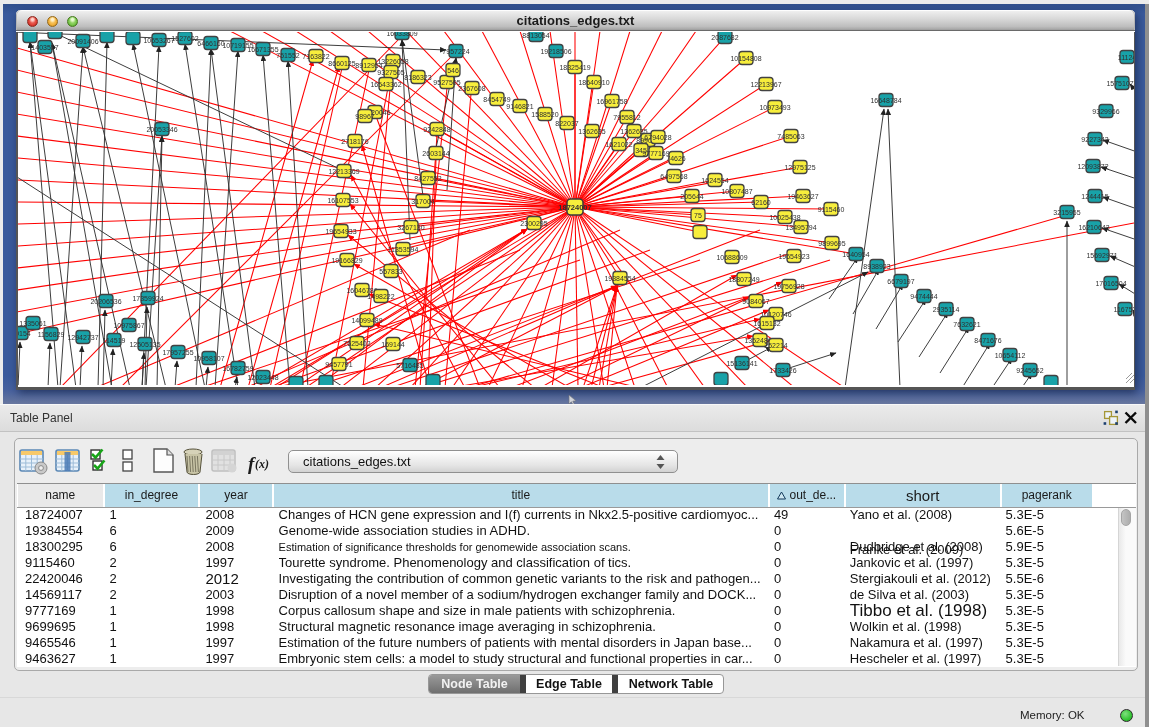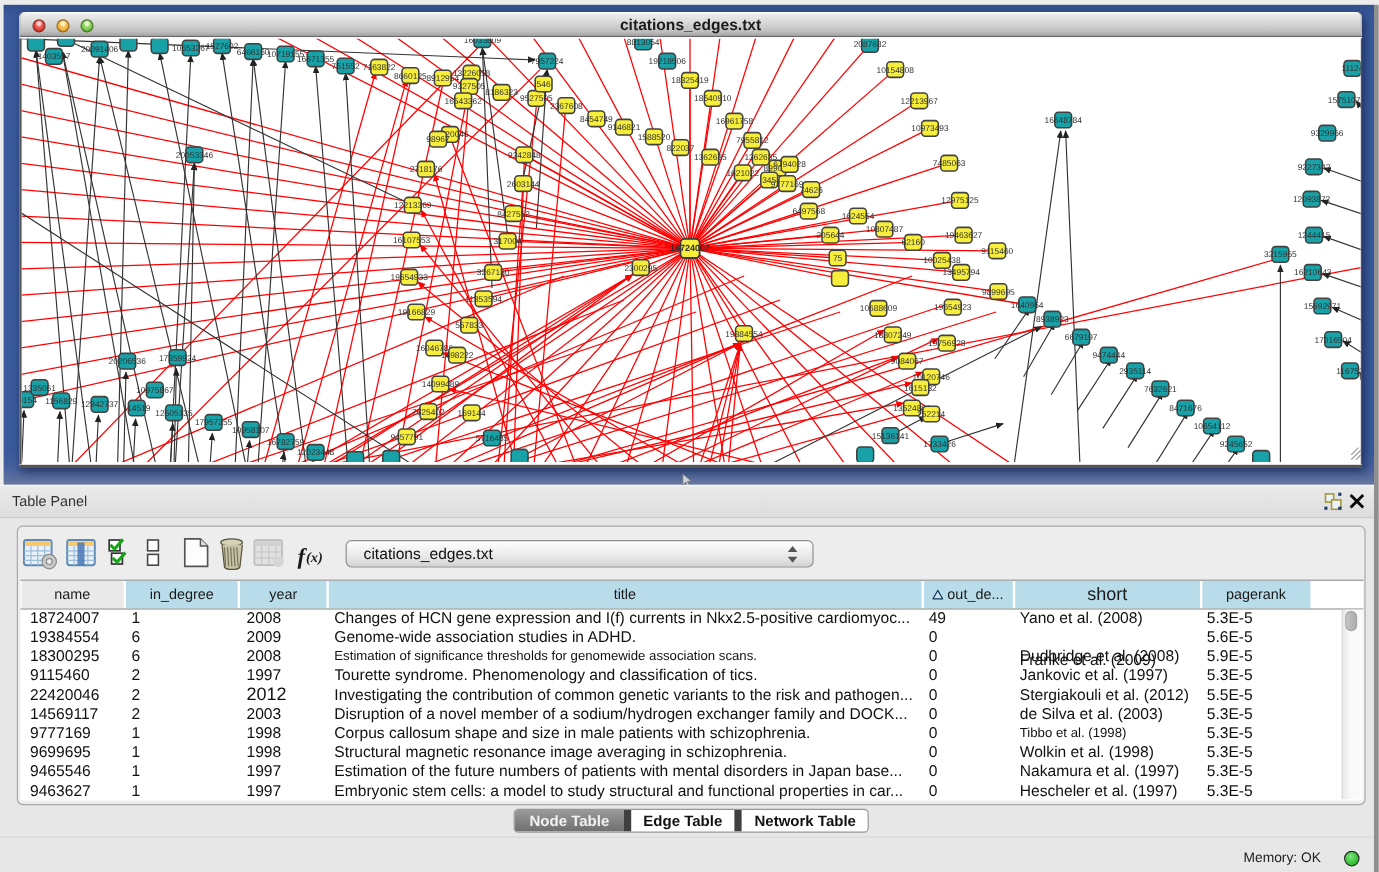--- a/index.html
+++ b/index.html
@@ -623,34 +623,34 @@
 <div style="position:absolute;left:278.6px;top:555px;width:489px;height:16px;font-size:13px;line-height:16px;color:#111;white-space:nowrap;overflow:hidden">Tourette syndrome. Phenomenology and classification of tics.</div>
 <div style="position:absolute;left:773.9px;top:555px;width:70px;height:16px;font-size:13px;line-height:16px;color:#111;white-space:nowrap;overflow:hidden">0</div>
 <div style="position:absolute;left:849.8px;top:555px;width:150px;height:16px;font-size:13px;line-height:16px;color:#111;white-space:nowrap;overflow:hidden">Jankovic et al. (1997)</div>
 <div style="position:absolute;left:1005.6px;top:555px;width:86px;height:16px;font-size:13px;line-height:16px;color:#111;white-space:nowrap;overflow:hidden">5.3E-5</div>
 <div style="position:absolute;left:25px;top:571px;width:78px;height:16px;font-size:13px;line-height:16px;color:#111;white-space:nowrap;overflow:hidden">22420046</div>
 <div style="position:absolute;left:109.5px;top:571px;width:89px;height:16px;font-size:13px;line-height:16px;color:#111;white-space:nowrap;overflow:hidden">2</div>
 <div style="position:absolute;left:205.4px;top:571px;width:66px;height:16px;font-size:15px;line-height:16px;color:#111;white-space:nowrap;overflow:hidden">2012</div>
 <div style="position:absolute;left:278.6px;top:571px;width:489px;height:16px;font-size:13px;line-height:16px;color:#111;white-space:nowrap;overflow:hidden">Investigating the contribution of common genetic variants to the risk and pathogen...</div>
 <div style="position:absolute;left:773.9px;top:571px;width:70px;height:16px;font-size:13px;line-height:16px;color:#111;white-space:nowrap;overflow:hidden">0</div>
 <div style="position:absolute;left:849.8px;top:571px;width:150px;height:16px;font-size:13px;line-height:16px;color:#111;white-space:nowrap;overflow:hidden">Stergiakouli et al. (2012)</div>
-<div style="position:absolute;left:1005.6px;top:571px;width:86px;height:16px;font-size:13px;line-height:16px;color:#111;white-space:nowrap;overflow:hidden">5.5E-5</div>
+<div style="position:absolute;left:1005.6px;top:571px;width:86px;height:16px;font-size:13px;line-height:16px;color:#111;white-space:nowrap;overflow:hidden">5.5E-6</div>
 <div style="position:absolute;left:25px;top:587px;width:78px;height:16px;font-size:13px;line-height:16px;color:#111;white-space:nowrap;overflow:hidden">14569117</div>
 <div style="position:absolute;left:109.5px;top:587px;width:89px;height:16px;font-size:13px;line-height:16px;color:#111;white-space:nowrap;overflow:hidden">2</div>
 <div style="position:absolute;left:205.4px;top:587px;width:66px;height:16px;font-size:13px;line-height:16px;color:#111;white-space:nowrap;overflow:hidden">2003</div>
 <div style="position:absolute;left:278.6px;top:587px;width:489px;height:16px;font-size:13px;line-height:16px;color:#111;white-space:nowrap;overflow:hidden">Disruption of a novel member of a sodium/hydrogen exchanger family and DOCK...</div>
 <div style="position:absolute;left:773.9px;top:587px;width:70px;height:16px;font-size:13px;line-height:16px;color:#111;white-space:nowrap;overflow:hidden">0</div>
 <div style="position:absolute;left:849.8px;top:587px;width:150px;height:16px;font-size:13px;line-height:16px;color:#111;white-space:nowrap;overflow:hidden">de Silva et al. (2003)</div>
 <div style="position:absolute;left:1005.6px;top:587px;width:86px;height:16px;font-size:13px;line-height:16px;color:#111;white-space:nowrap;overflow:hidden">5.3E-5</div>
 <div style="position:absolute;left:25px;top:603px;width:78px;height:16px;font-size:13px;line-height:16px;color:#111;white-space:nowrap;overflow:hidden">9777169</div>
 <div style="position:absolute;left:109.5px;top:603px;width:89px;height:16px;font-size:13px;line-height:16px;color:#111;white-space:nowrap;overflow:hidden">1</div>
 <div style="position:absolute;left:205.4px;top:603px;width:66px;height:16px;font-size:13px;line-height:16px;color:#111;white-space:nowrap;overflow:hidden">1998</div>
 <div style="position:absolute;left:278.6px;top:603px;width:489px;height:16px;font-size:13px;line-height:16px;color:#111;white-space:nowrap;overflow:hidden">Corpus callosum shape and size in male patients with schizophrenia.</div>
 <div style="position:absolute;left:773.9px;top:603px;width:70px;height:16px;font-size:13px;line-height:16px;color:#111;white-space:nowrap;overflow:hidden">0</div>
-<div style="position:absolute;left:849.8px;top:603px;width:150px;height:16px;font-size:11px;line-height:16px;color:#111;white-space:nowrap;overflow:hidden">Tibbo et al. (1998)</div>
+<div style="position:absolute;left:849.8px;top:603px;width:150px;height:16px;font-size:17px;line-height:16px;color:#111;white-space:nowrap;overflow:hidden">Tibbo et al. (1998)</div>
 <div style="position:absolute;left:1005.6px;top:603px;width:86px;height:16px;font-size:13px;line-height:16px;color:#111;white-space:nowrap;overflow:hidden">5.3E-5</div>
 <div style="position:absolute;left:25px;top:619px;width:78px;height:16px;font-size:13px;line-height:16px;color:#111;white-space:nowrap;overflow:hidden">9699695</div>
 <div style="position:absolute;left:109.5px;top:619px;width:89px;height:16px;font-size:13px;line-height:16px;color:#111;white-space:nowrap;overflow:hidden">1</div>
 <div style="position:absolute;left:205.4px;top:619px;width:66px;height:16px;font-size:13px;line-height:16px;color:#111;white-space:nowrap;overflow:hidden">1998</div>
 <div style="position:absolute;left:278.6px;top:619px;width:489px;height:16px;font-size:13px;line-height:16px;color:#111;white-space:nowrap;overflow:hidden">Structural magnetic resonance image averaging in schizophrenia.</div>
 <div style="position:absolute;left:773.9px;top:619px;width:70px;height:16px;font-size:13px;line-height:16px;color:#111;white-space:nowrap;overflow:hidden">0</div>
 <div style="position:absolute;left:849.8px;top:619px;width:150px;height:16px;font-size:13px;line-height:16px;color:#111;white-space:nowrap;overflow:hidden">Wolkin et al. (1998)</div>
 <div style="position:absolute;left:1005.6px;top:619px;width:86px;height:16px;font-size:13px;line-height:16px;color:#111;white-space:nowrap;overflow:hidden">5.3E-5</div>
 <div style="position:absolute;left:25px;top:635px;width:78px;height:16px;font-size:13px;line-height:16px;color:#111;white-space:nowrap;overflow:hidden">9465546</div>
 <div style="position:absolute;left:109.5px;top:635px;width:89px;height:16px;font-size:13px;line-height:16px;color:#111;white-space:nowrap;overflow:hidden">1</div>
@@ -668,14 +668,14 @@
 <div style="position:absolute;left:1005.6px;top:651px;width:86px;height:16px;font-size:13px;line-height:16px;color:#111;white-space:nowrap;overflow:hidden">5.3E-5</div>
 <div id="hdrline"></div>
 <div style="position:absolute;left:1118px;top:508px;width:18px;height:158px;background:linear-gradient(to right,#e9e9e9,#fafafa 40%,#fafafa);border-left:1px solid #d5d5d5"></div>
 <div style="position:absolute;left:1121px;top:509px;width:10px;height:17px;border-radius:5px;background:linear-gradient(to right,#c4c4c4,#adadad);border:1px solid #a5a5a5"></div>
 <div id="tabs">
   <div class="seg" style="left:0;width:91px;background:linear-gradient(#9a9a9a,#6f6f6f);color:#f2f2f2">Node Table</div>
   <div class="seg" style="left:91px;width:92px;color:#111;border-left:6px solid #404040">Edge Table</div>
   <div class="seg" style="left:183px;width:112px;color:#111;border-left:6px solid #404040">Network Table</div>
 </div>
 <div id="status"></div>
-<div style="position:absolute;left:1020px;top:709px;width:97px;text-align:center;font-size:11.5px;color:#222">Memory: OK</div>
+<div style="position:absolute;left:1020px;top:709px;width:97px;text-align:left;font-size:11.5px;color:#222">Memory: OK</div>
 <div style="position:absolute;left:1120px;top:709px;width:13px;height:13px;border-radius:50%;background:radial-gradient(circle at 40% 35%,#7fe07f,#35c435 60%,#23a823);border:1.5px solid #2a2a2a"></div>
 <div id="rstrip"></div>
 </body></html>

